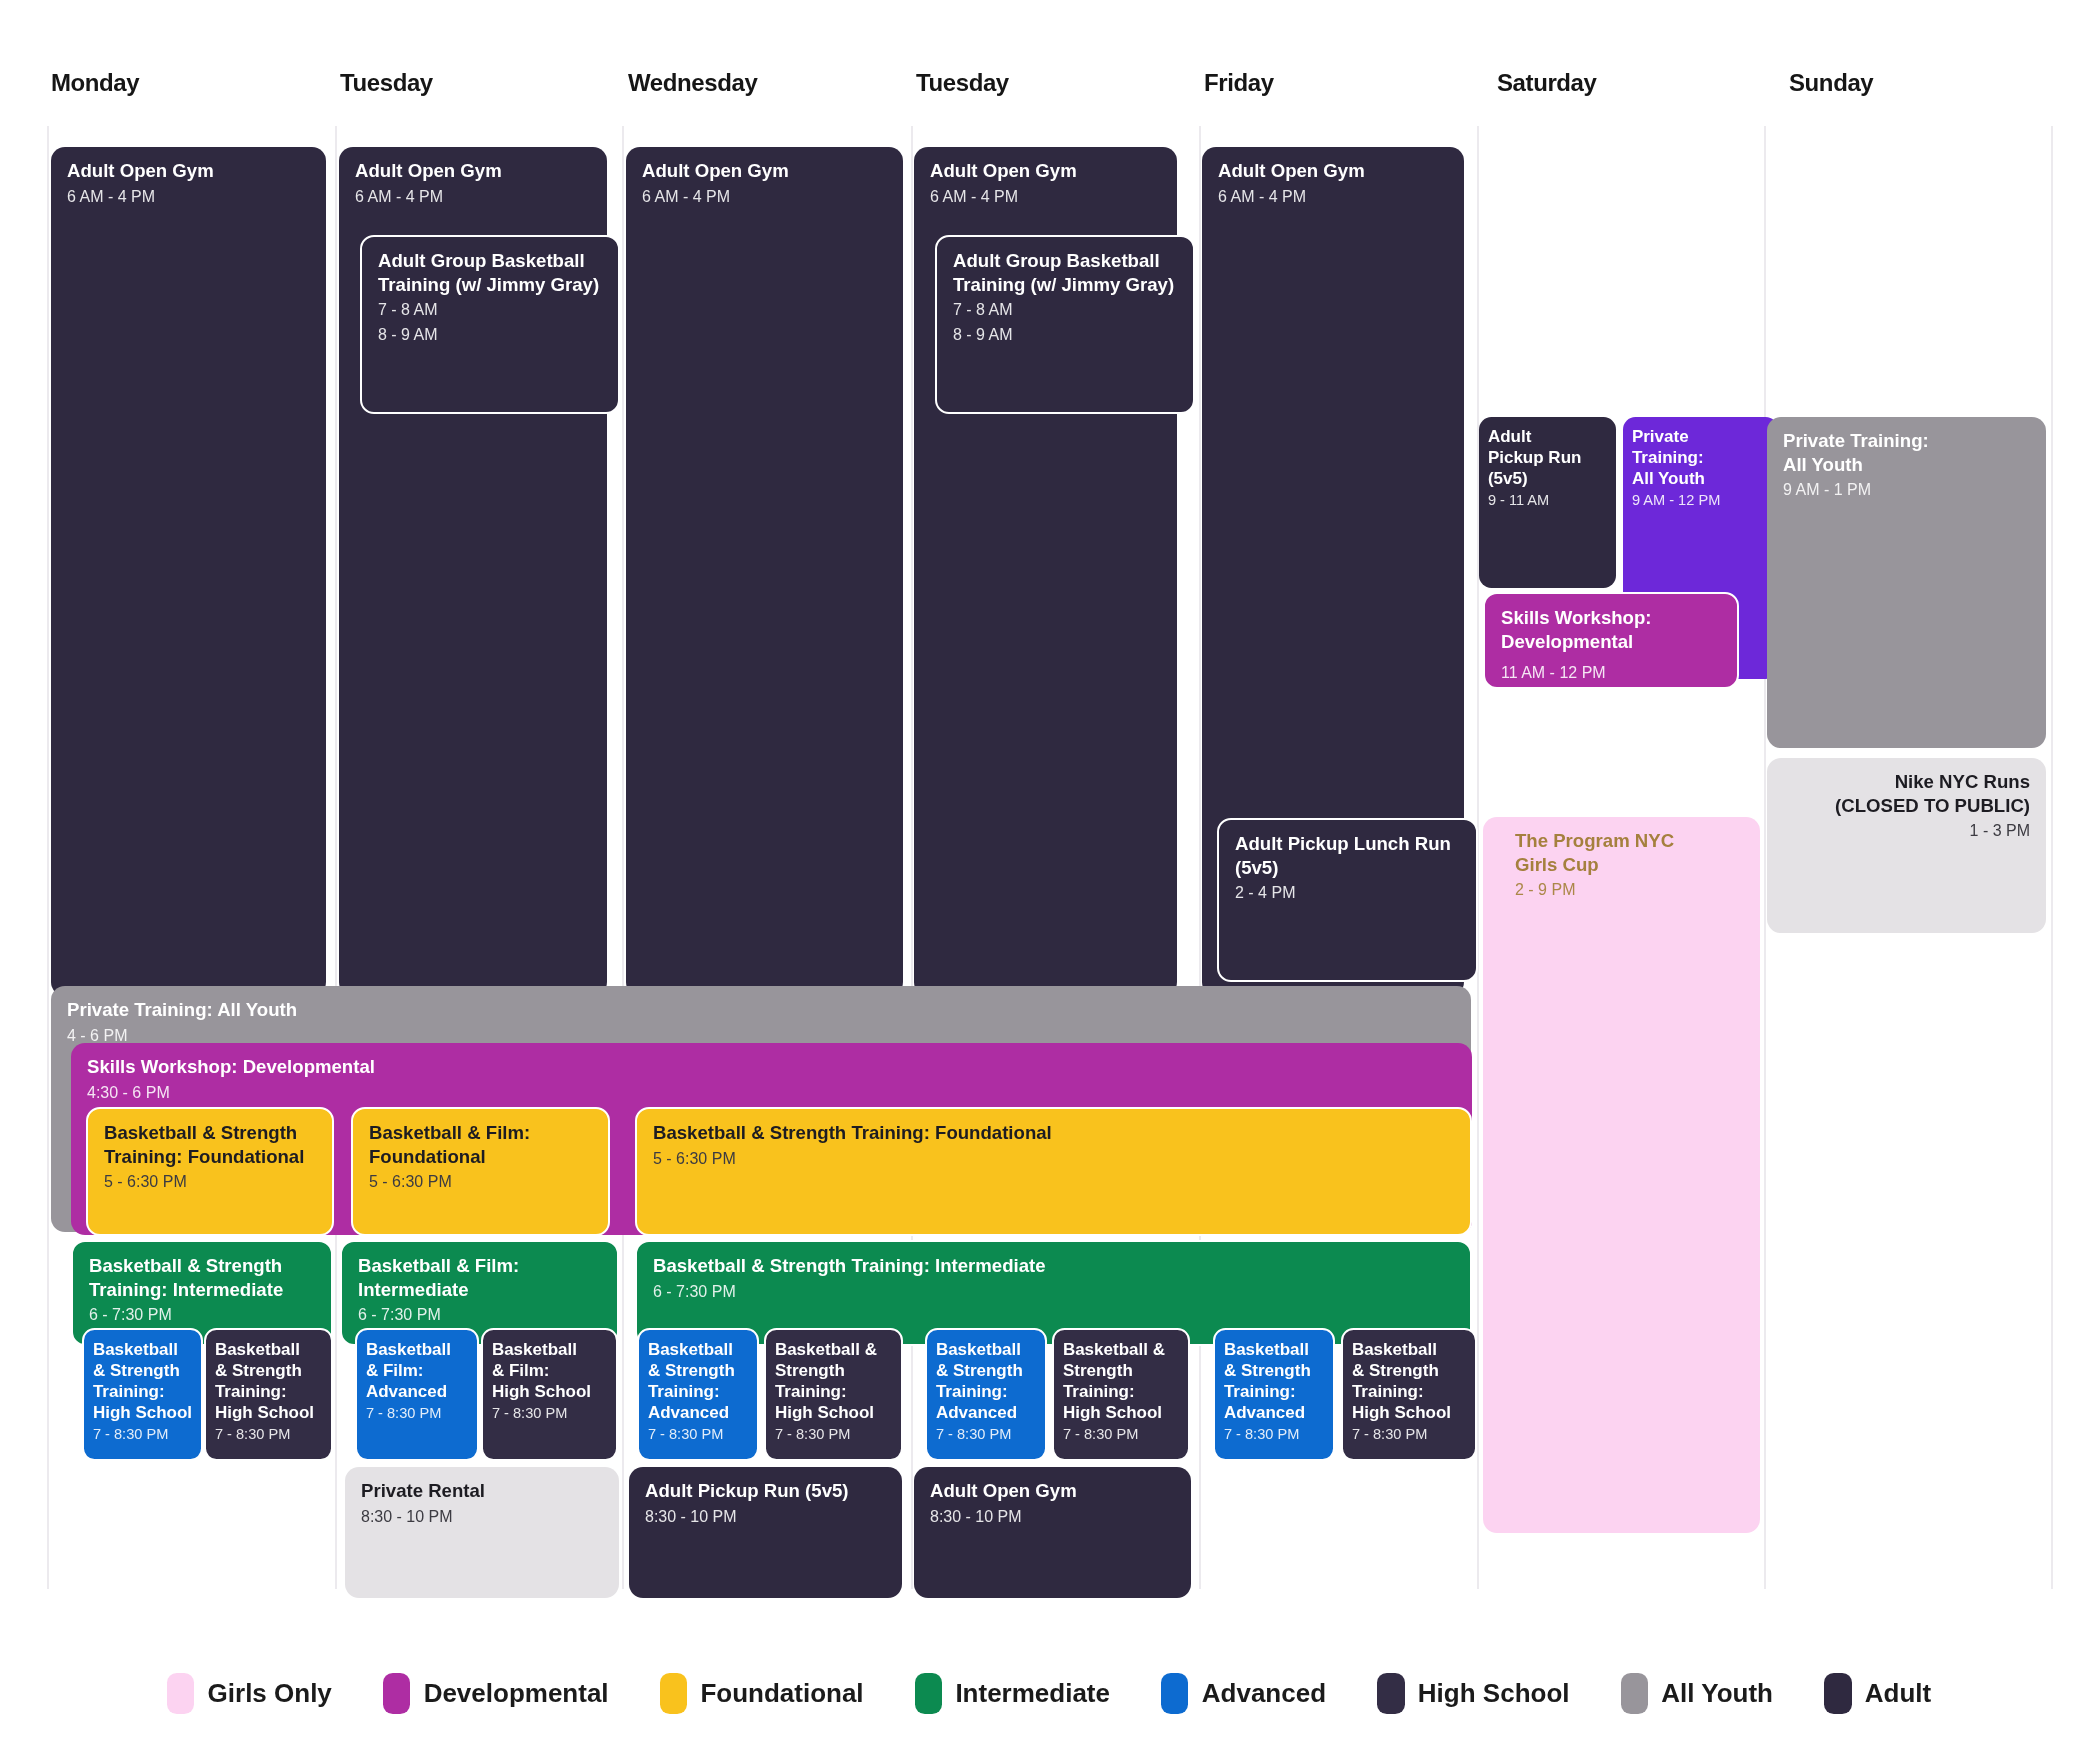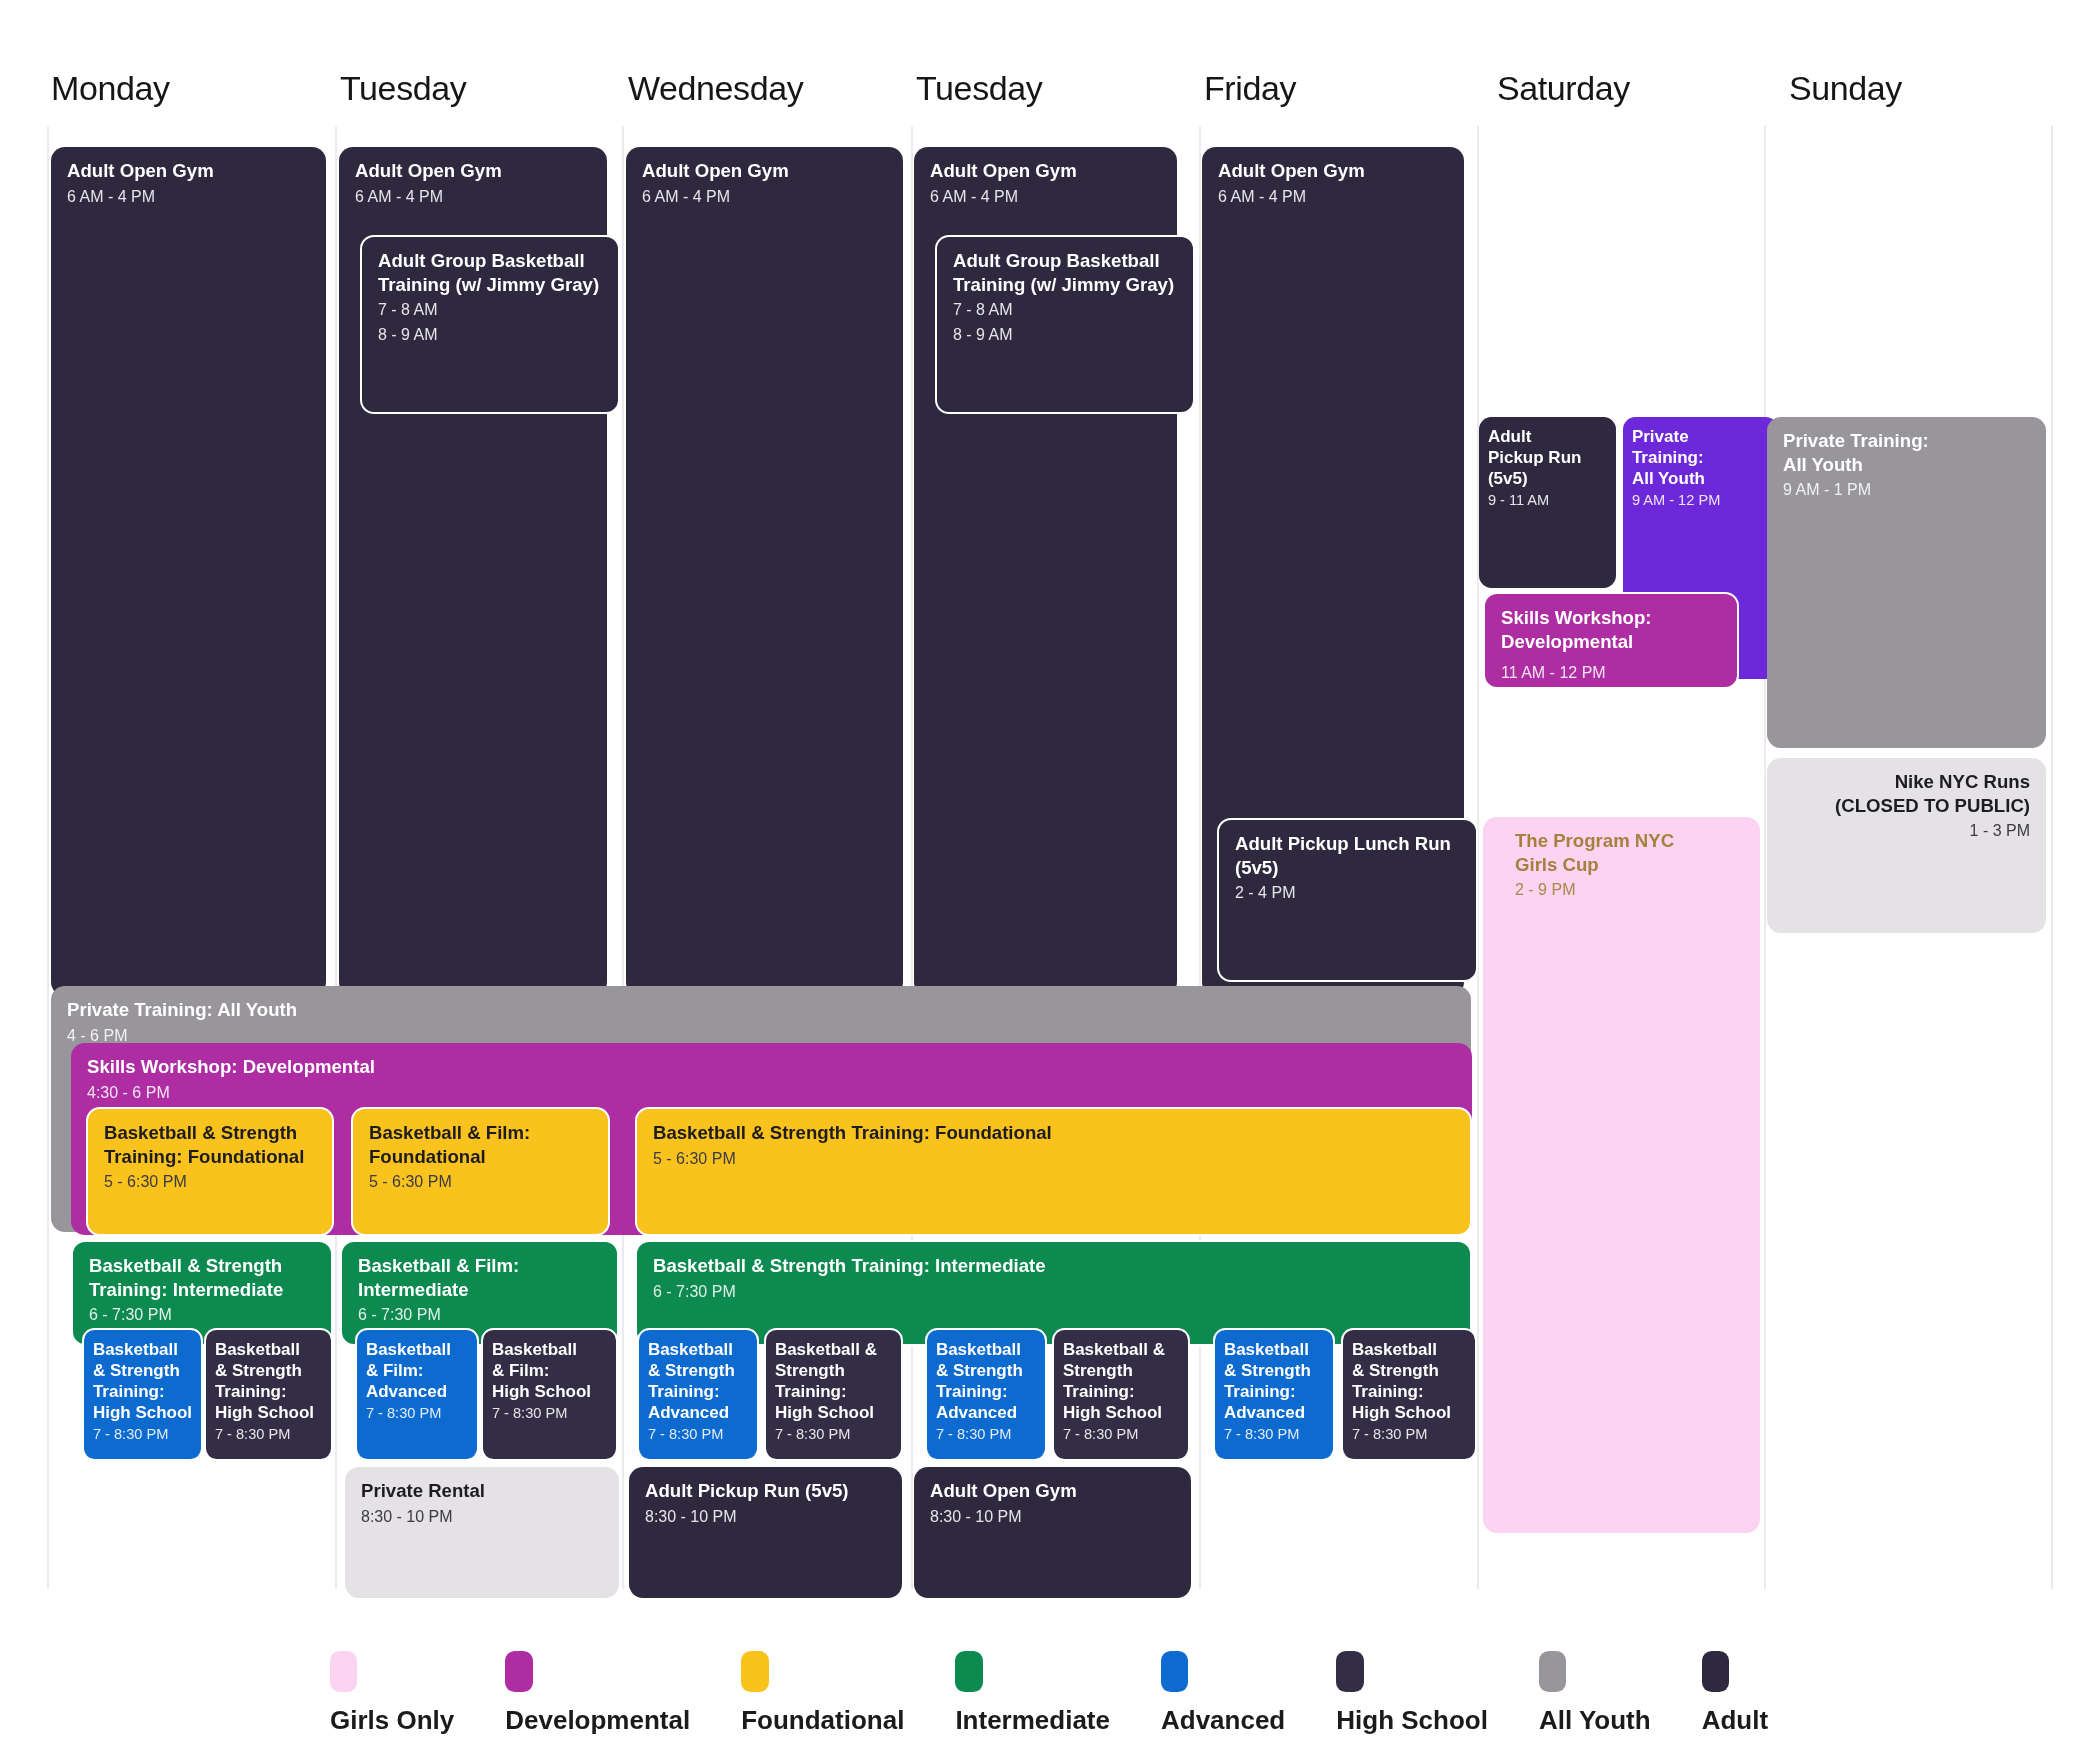--- a/index.html
+++ b/index.html
@@ -5,21 +5,21 @@
   html,body{margin:0;padding:0;background:#ffffff;}
   #board{
     position:relative;
     width:2098px;height:1757px;
     background:#ffffff;
     font-family:"Liberation Sans","DejaVu Sans",sans-serif;
     overflow:hidden;
   }
   .day-header{
     position:absolute;
-    font-size:34px;font-weight:400;color:#161616;
+    font-size:24px;font-weight:700;color:#161616;
     letter-spacing:-0.4px;
     white-space:nowrap;
   }
   .divider{
     position:absolute;
     width:1.8px;background:#eceaee;
   }
   .event{
     position:absolute;
     box-sizing:border-box;
@@ -37,21 +37,21 @@
     margin-top:2.7px;
     white-space:pre-line;
   }
   .event.compact{padding:8.9px 8.9px;border-radius:12.4px;}
   .event.compact .title{font-size:17px;line-height:1.24;}
   .event.compact .time{font-size:14.6px;margin-top:1.8px;}
   #legend{
     position:absolute;left:0;top:1665px;width:2098px;height:57px;
     display:flex;align-items:center;justify-content:center;gap:51px;
   }
-  .legend-item{display:flex;gap:13.3px;flex-direction:column;}
+  .legend-item{display:flex;align-items:center;gap:13.3px;}
   .legend-swatch{width:27.5px;height:41px;border-radius:9.8px;}
   .legend-label{font-size:26px;font-weight:700;color:#1b1b1b;white-space:nowrap;}
 </style>
 </head>
 <body>
 
 <div id="board">
     <div class="divider" style="left: 47px; top: 126px; height: 1463px; background: rgb(236, 234, 238);"></div>
     <div class="divider" style="left: 335px; top: 126px; height: 1463px; background: rgb(236, 234, 238);"></div>
     <div class="divider" style="left: 622px; top: 126px; height: 1463px; background: rgb(236, 234, 238);"></div>

